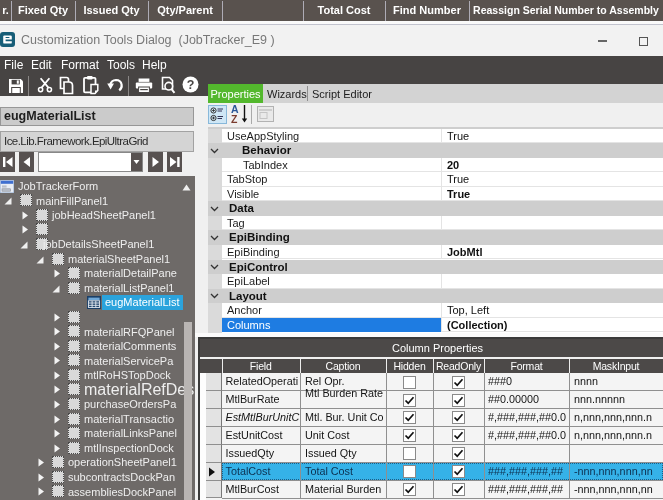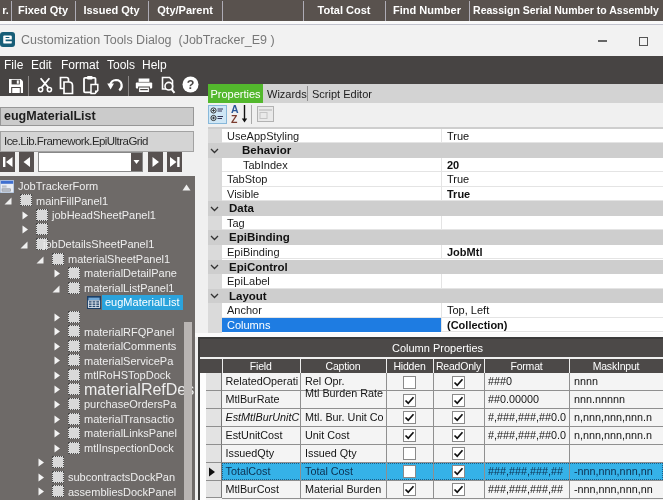--- a/index.html
+++ b/index.html
@@ -211,20 +211,21 @@
 <div class="abs tx" style="left:84px;top:250.4px;height:14.55px;color:#eeeeee;font-size:11px;line-height:14.55px;">materialLinksPanel</div>
 <svg class="abs" style="left:54.0px;top:267.6px;" width="7" height="9" viewBox="0 0 7 9">
         <path d="M0.5 0.5 L6 4.5 L0.5 8.5 Z" fill="#f3f3f3"></path>
       </svg>
 <div class="abs" style="left:68px;top:265.6px;width:12px;height:12px;background:#d9d9d9;border:1px dotted #4a4a4a;box-sizing:border-box;"></div>
 <div class="abs tx" style="left:84px;top:264.9px;height:14.55px;color:#eeeeee;font-size:11px;line-height:14.55px;">mtlInspectionDock</div>
 <svg class="abs" style="left:38.0px;top:282.1px;" width="7" height="9" viewBox="0 0 7 9">
         <path d="M0.5 0.5 L6 4.5 L0.5 8.5 Z" fill="#f3f3f3"></path>
       </svg>
 <div class="abs" style="left:52px;top:280.1px;width:12px;height:12px;background:#d9d9d9;border:1px dotted #4a4a4a;box-sizing:border-box;"></div>
+<div class="abs tx" style="left:68px;top:279.4px;height:14.55px;color:#eeeeee;font-size:11px;line-height:14.55px;">operationSheetPanel1</div>
 <svg class="abs" style="left:38.0px;top:296.7px;" width="7" height="9" viewBox="0 0 7 9">
         <path d="M0.5 0.5 L6 4.5 L0.5 8.5 Z" fill="#f3f3f3"></path>
       </svg>
 <div class="abs" style="left:52px;top:294.7px;width:12px;height:12px;background:#d9d9d9;border:1px dotted #4a4a4a;box-sizing:border-box;"></div>
 <div class="abs tx" style="left:68px;top:294.0px;height:14.55px;color:#eeeeee;font-size:11px;line-height:14.55px;">subcontractsDockPan</div>
 <svg class="abs" style="left:38.0px;top:311.2px;" width="7" height="9" viewBox="0 0 7 9">
         <path d="M0.5 0.5 L6 4.5 L0.5 8.5 Z" fill="#f3f3f3"></path>
       </svg>
 <div class="abs" style="left:52px;top:309.2px;width:12px;height:12px;background:#d9d9d9;border:1px dotted #4a4a4a;box-sizing:border-box;"></div>
 <div class="abs tx" style="left:68px;top:308.6px;height:14.55px;color:#eeeeee;font-size:11px;line-height:14.55px;">assembliesDockPanel</div>

